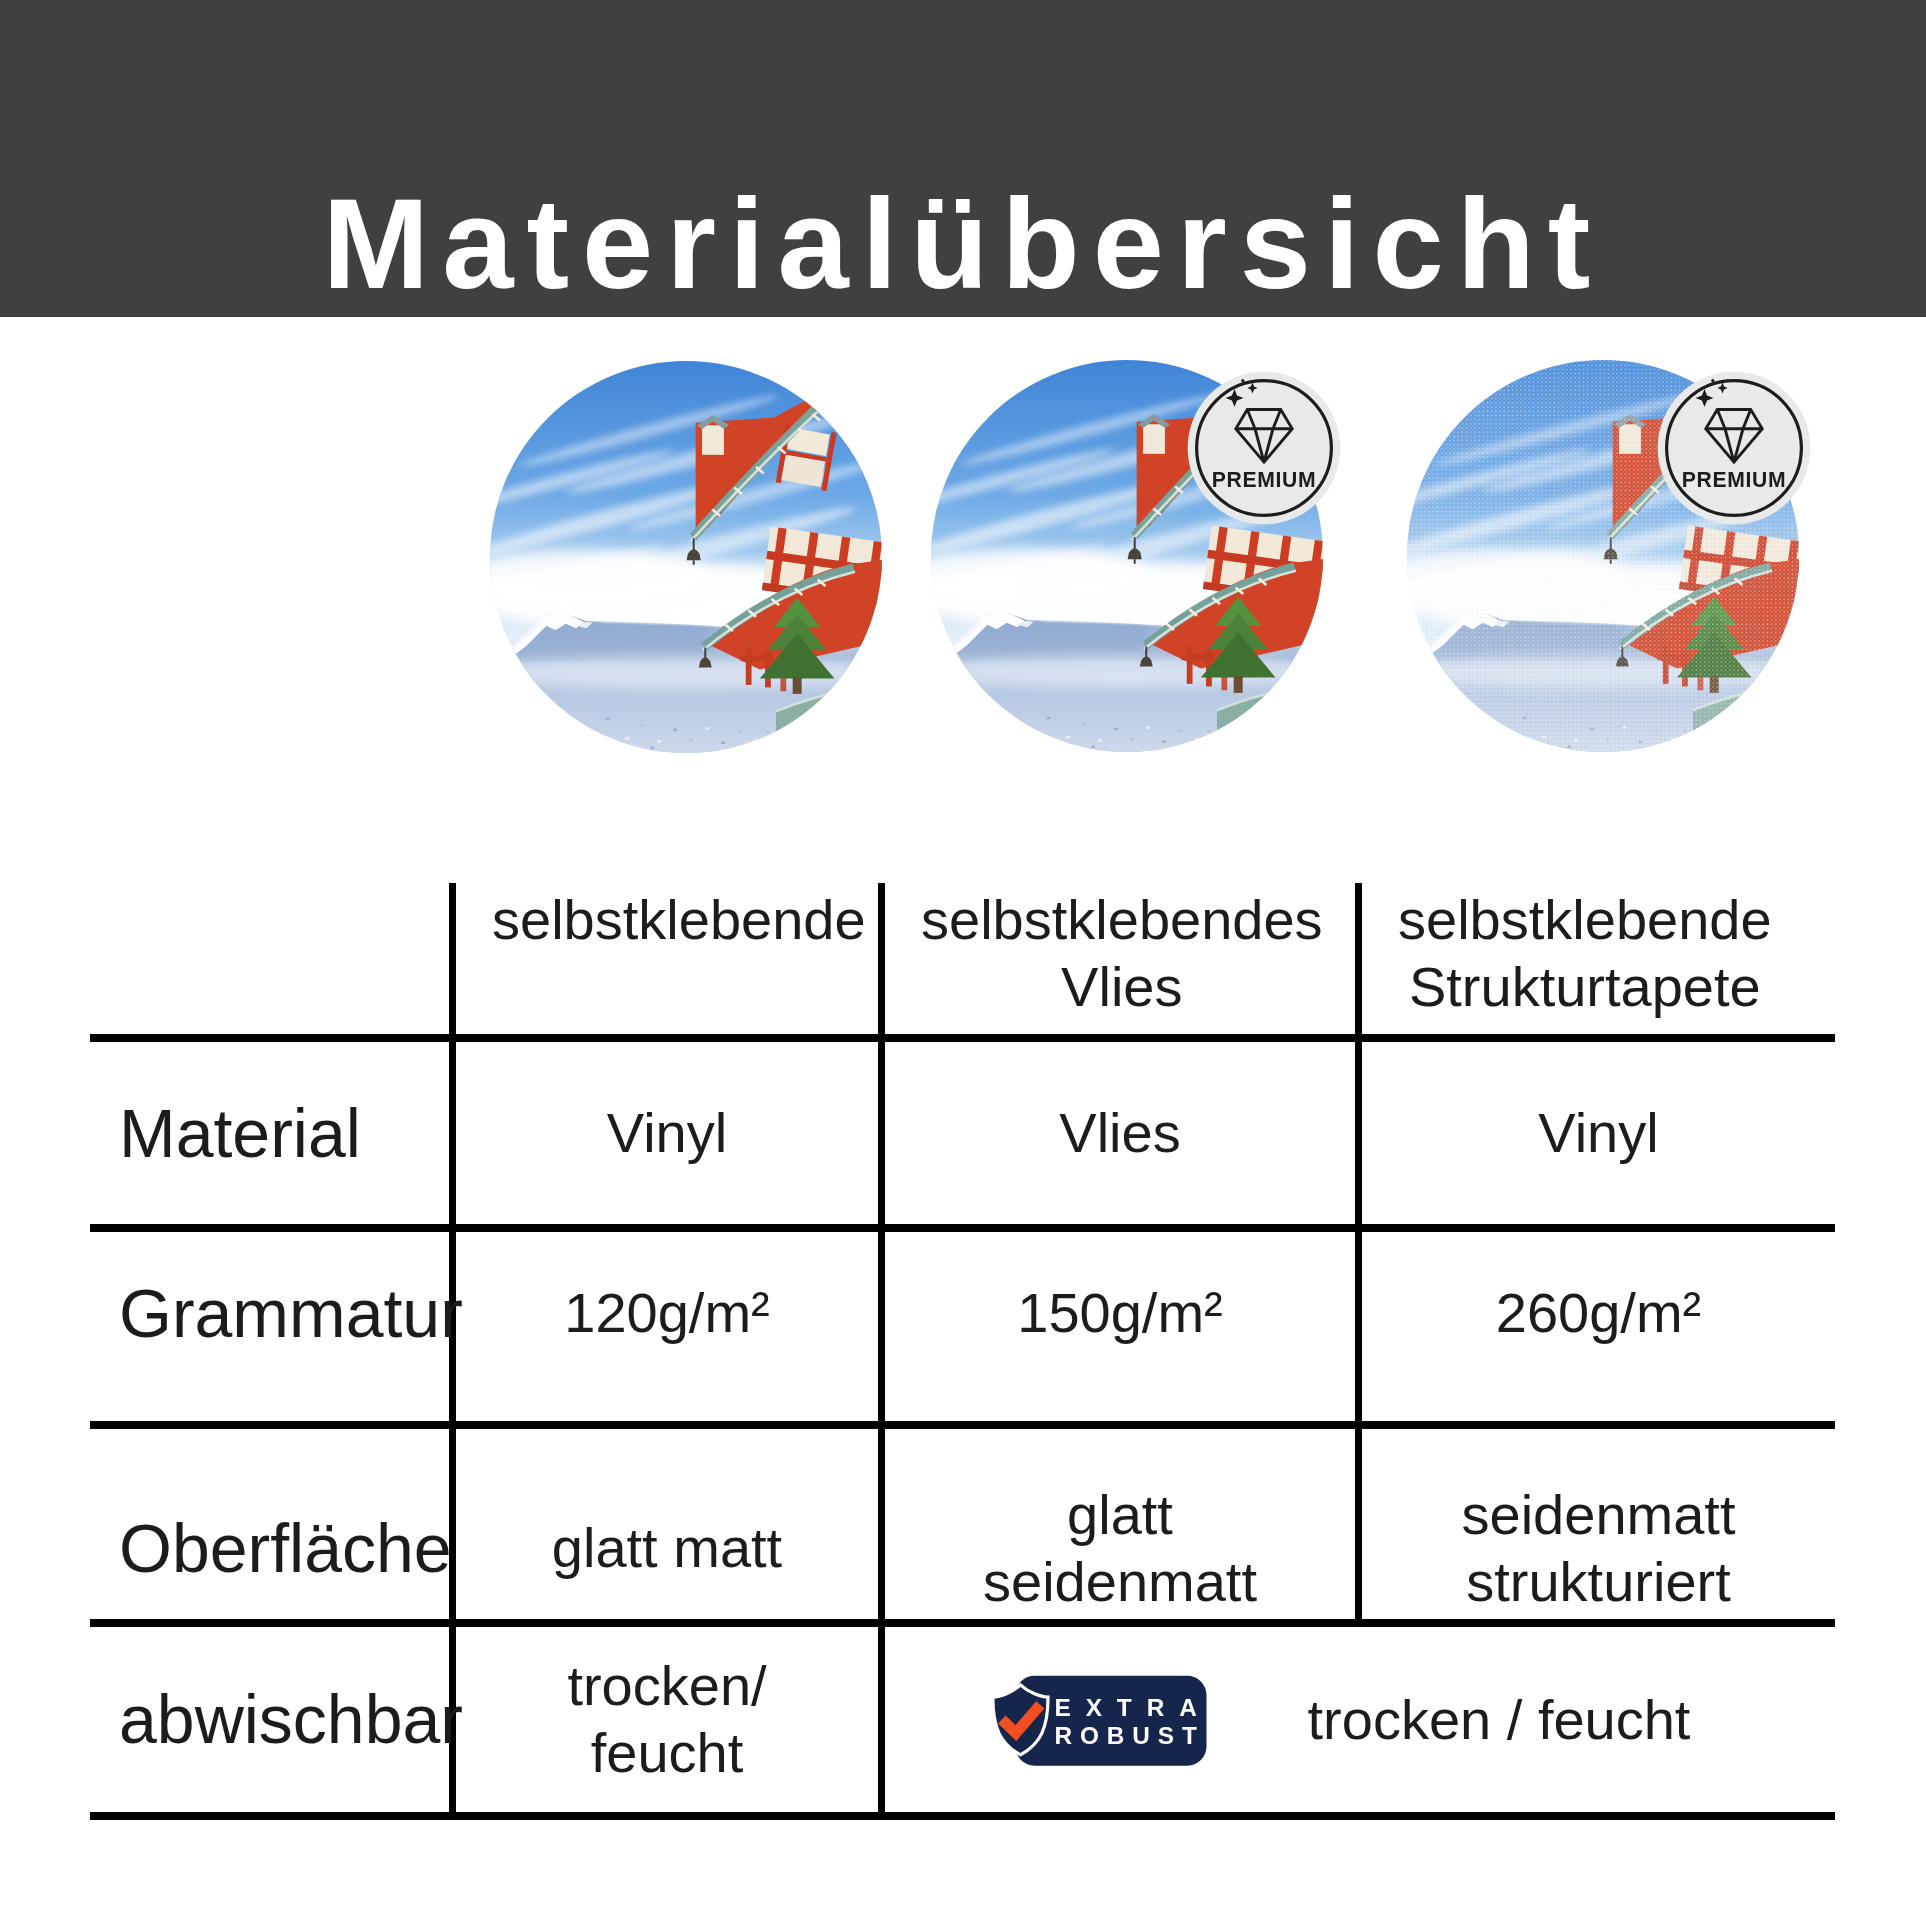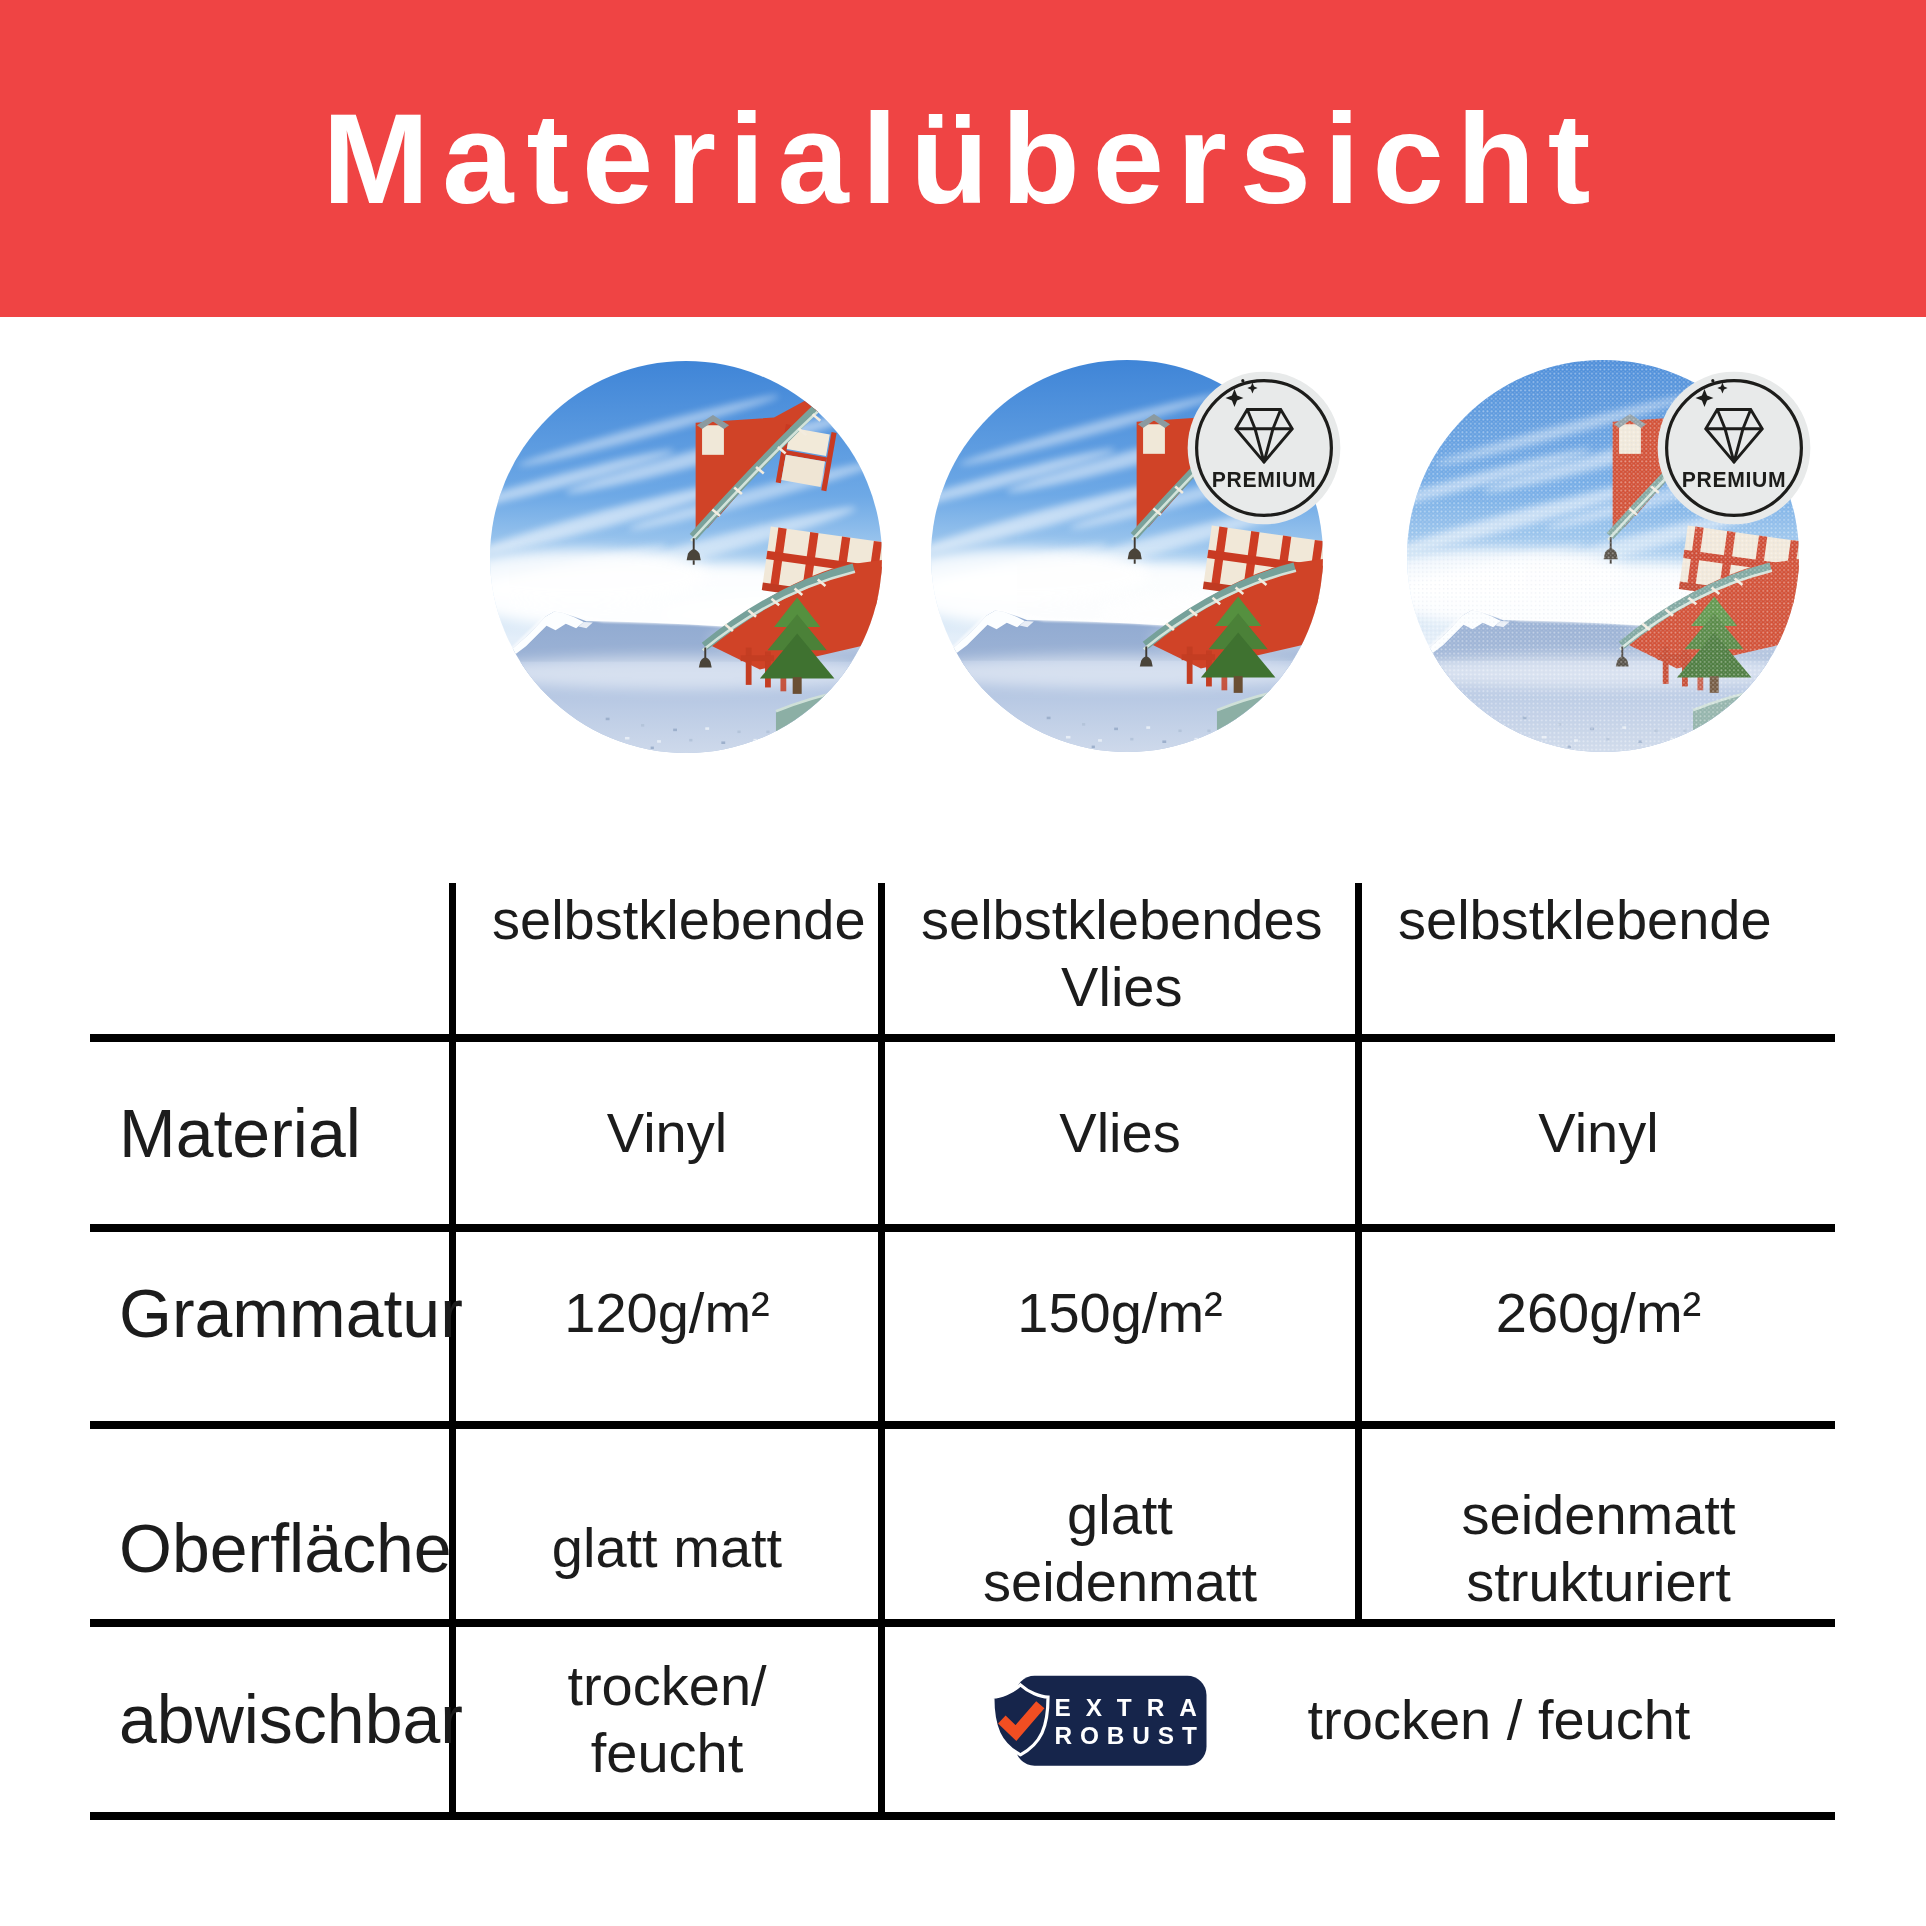--- a/index.html
+++ b/index.html
@@ -3,22 +3,22 @@
 <meta charset="utf-8">
 <style>
   html,body{margin:0;padding:0;}
   body{
     width:1926px;height:1926px;position:relative;background:#ffffff;
     font-family:"Liberation Sans","DejaVu Sans",sans-serif;color:#1c1c1c;
     overflow:hidden;
   }
   .abs{position:absolute;}
   
-  #band{left:0;top:0;width:1926px;height:317px;background:#ef4444;
-        display:flex;align-items:center;justify-content:center;}
+  #band{left:0;top:0;width:1926px;height:317px;background:#404040;
+        display:flex;align-items:flex-end;justify-content:center;}
   #title{font-size:128px;font-weight:bold;color:#ffffff;letter-spacing:13px;white-space:nowrap;}
   
   .photo{width:392px;height:392px;display:block;}
   .badge{width:154px;height:154px;display:block;z-index:3;}
   .premium-text{font-weight:bold;letter-spacing:1px;}
   
   .hline{height:7.7px;background:#000;left:90px;width:1745px;}
   .vline{width:7px;background:#000;top:883px;}
   
   .colhead{top:886px;font-size:56px;line-height:67px;text-align:center;}
@@ -241,20 +241,21 @@
 
 <div class="abs colhead" style="left:492px">
   <div>selbstklebende</div>
 </div>
 <div class="abs colhead" style="left:921px">
   <div>selbstklebendes</div>
   <div>Vlies</div>
 </div>
 <div class="abs colhead" style="left:1398px">
   <div>selbstklebende</div>
+  <div>Strukturtapete</div>
 </div>
 
 <div class="abs rowlabel r1">Material</div>
 <div class="abs rowlabel r2">Grammatur</div>
 <div class="abs rowlabel r3">Oberfläche</div>
 <div class="abs rowlabel r4">abwischbar</div>
 
 <div class="abs val c2 r1">Vinyl</div>
 <div class="abs val c3 r1">Vlies</div>
 <div class="abs val c4 r1">Vinyl</div>

